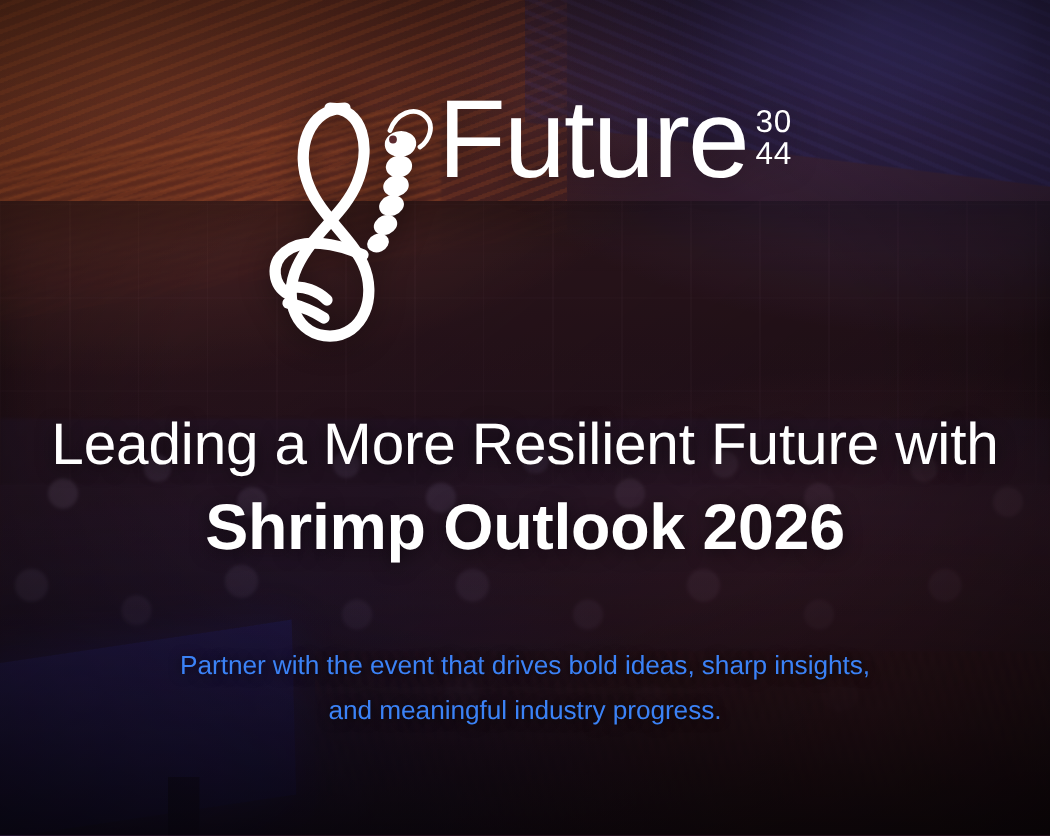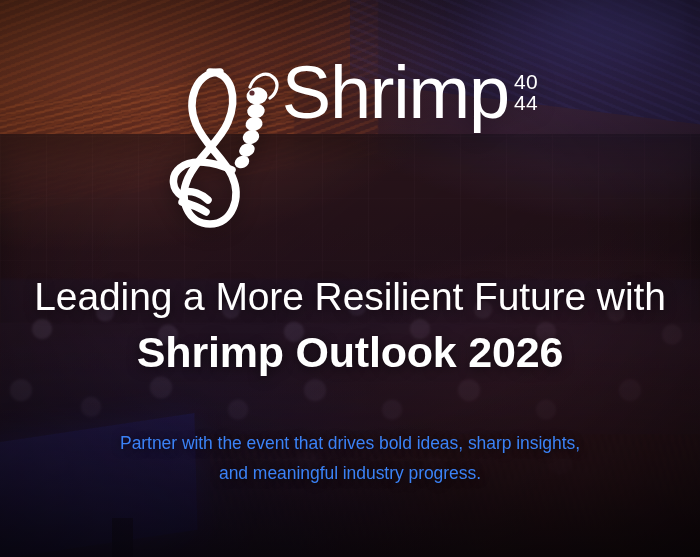--- a/index.html
+++ b/index.html
@@ -324,23 +324,23 @@
 
         <circle cx="90" cy="35" r="2.6" fill="#5d2b30"></circle>
 
         <g fill="none" stroke="#ffffff" stroke-width="3.2" stroke-linecap="round">
           <path d="M88 29 C 92 18, 104 12, 112 20 C 118 26, 114 36, 108 40"></path>
         </g>
       </svg>
 
       <div class="logo-words">
         <div class="logo-row">
-          <div class="logo-line">Shrimp</div>
+          <div class="logo-line">Future</div>
           <div class="logo-year">
-            <span>40</span>
+            <span>30</span>
             <span>44</span>
           </div>
         </div>
       </div>
 
     </div>
 
     <div class="headline">
       <span class="line1">Leading a More Resilient Future with</span>
       <span class="line2">Shrimp Outlook 2026</span>

